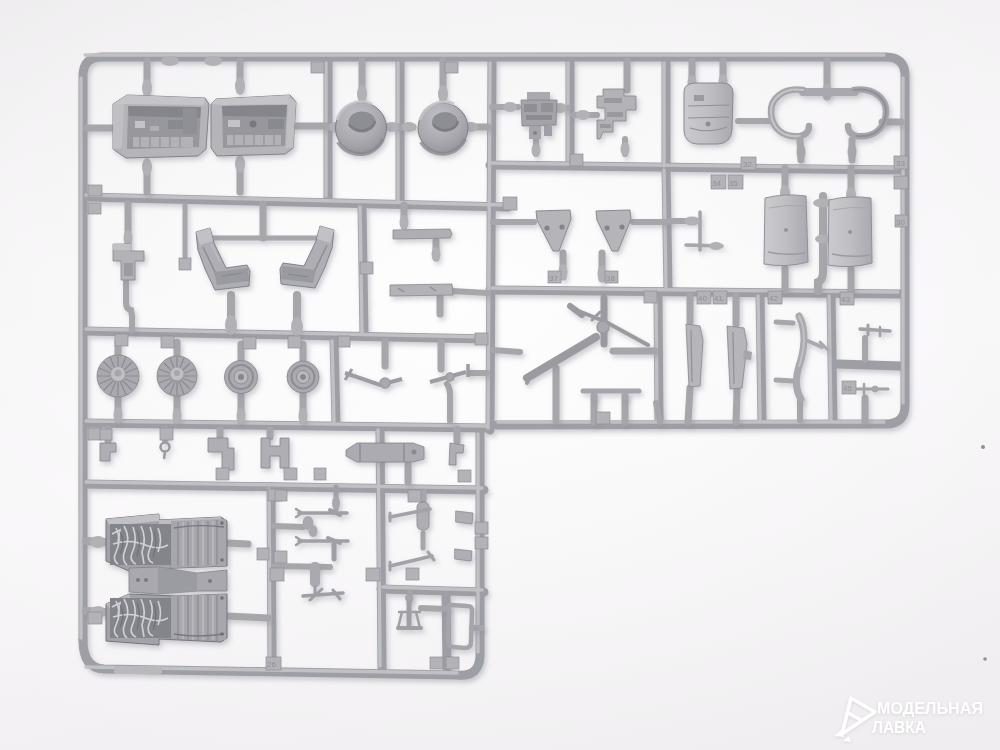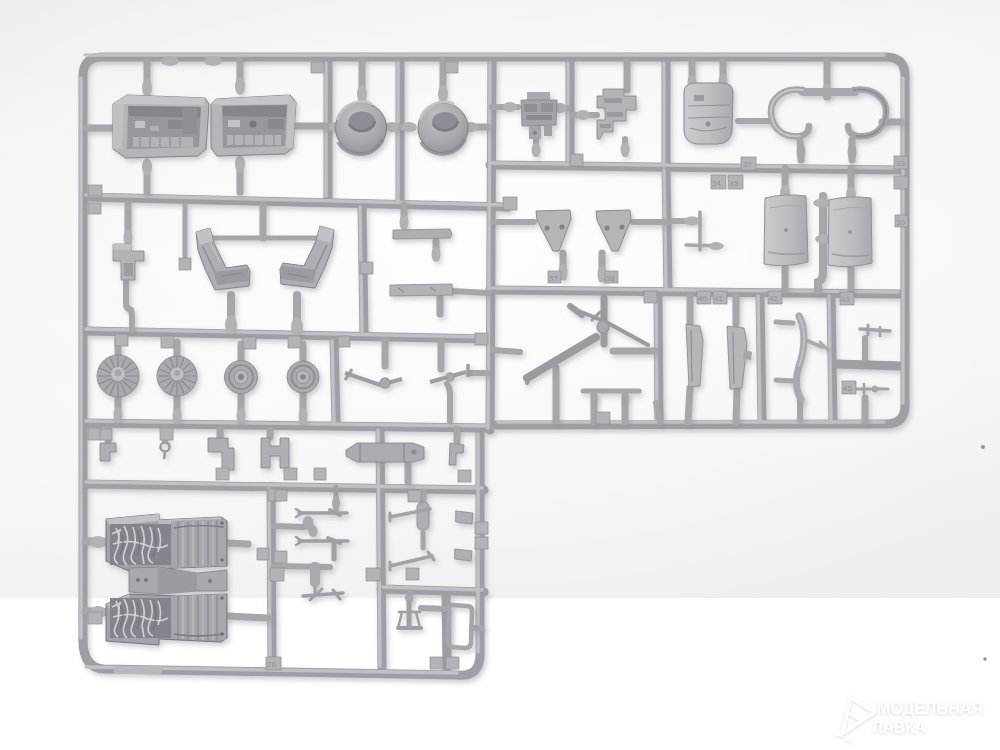--- a/index.html
+++ b/index.html
@@ -1,17 +1,17 @@
 <!DOCTYPE html>
 <html><head>
 <meta charset="utf-8">
 <style>
   html,body{margin:0;padding:0;}
   body{width:1000px;height:750px;overflow:hidden;font-family:"Liberation Sans",sans-serif;}
-  .stage{position:relative;width:1000px;height:598px;
+  .stage{position:relative;width:1000px;height:750px;
     background:
       radial-gradient(140% 120% at 45% 40%, rgba(255,255,255,0.9) 0%, rgba(244,242,244,0.0) 55%),
       linear-gradient(168deg,#eceaec 0%, #f4f2f4 30%, #f7f5f7 55%, #f2f0f2 80%, #efedef 100%);
   }
 </style>
 </head>
 <body>
 <div class="stage">
 <svg width="1000" height="750" viewBox="0 0 1000 750">
 <defs>

